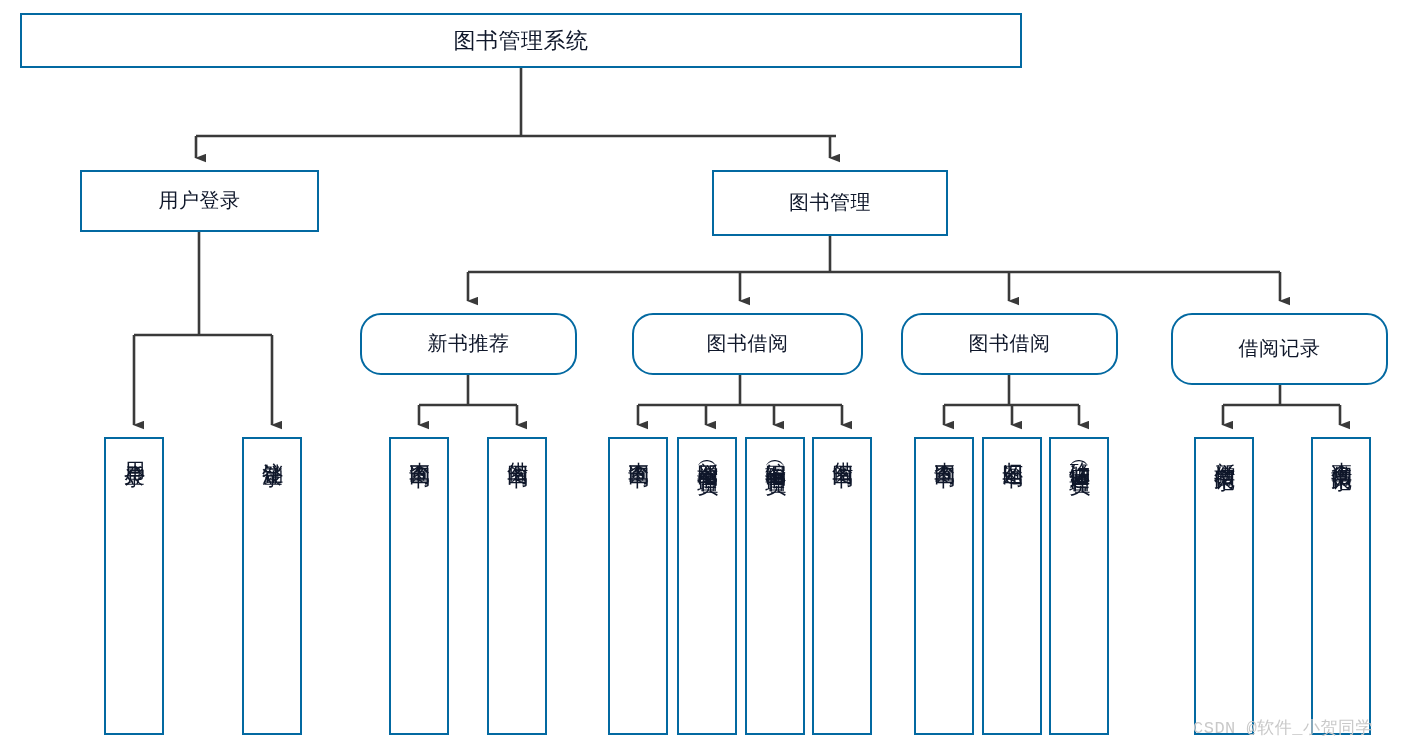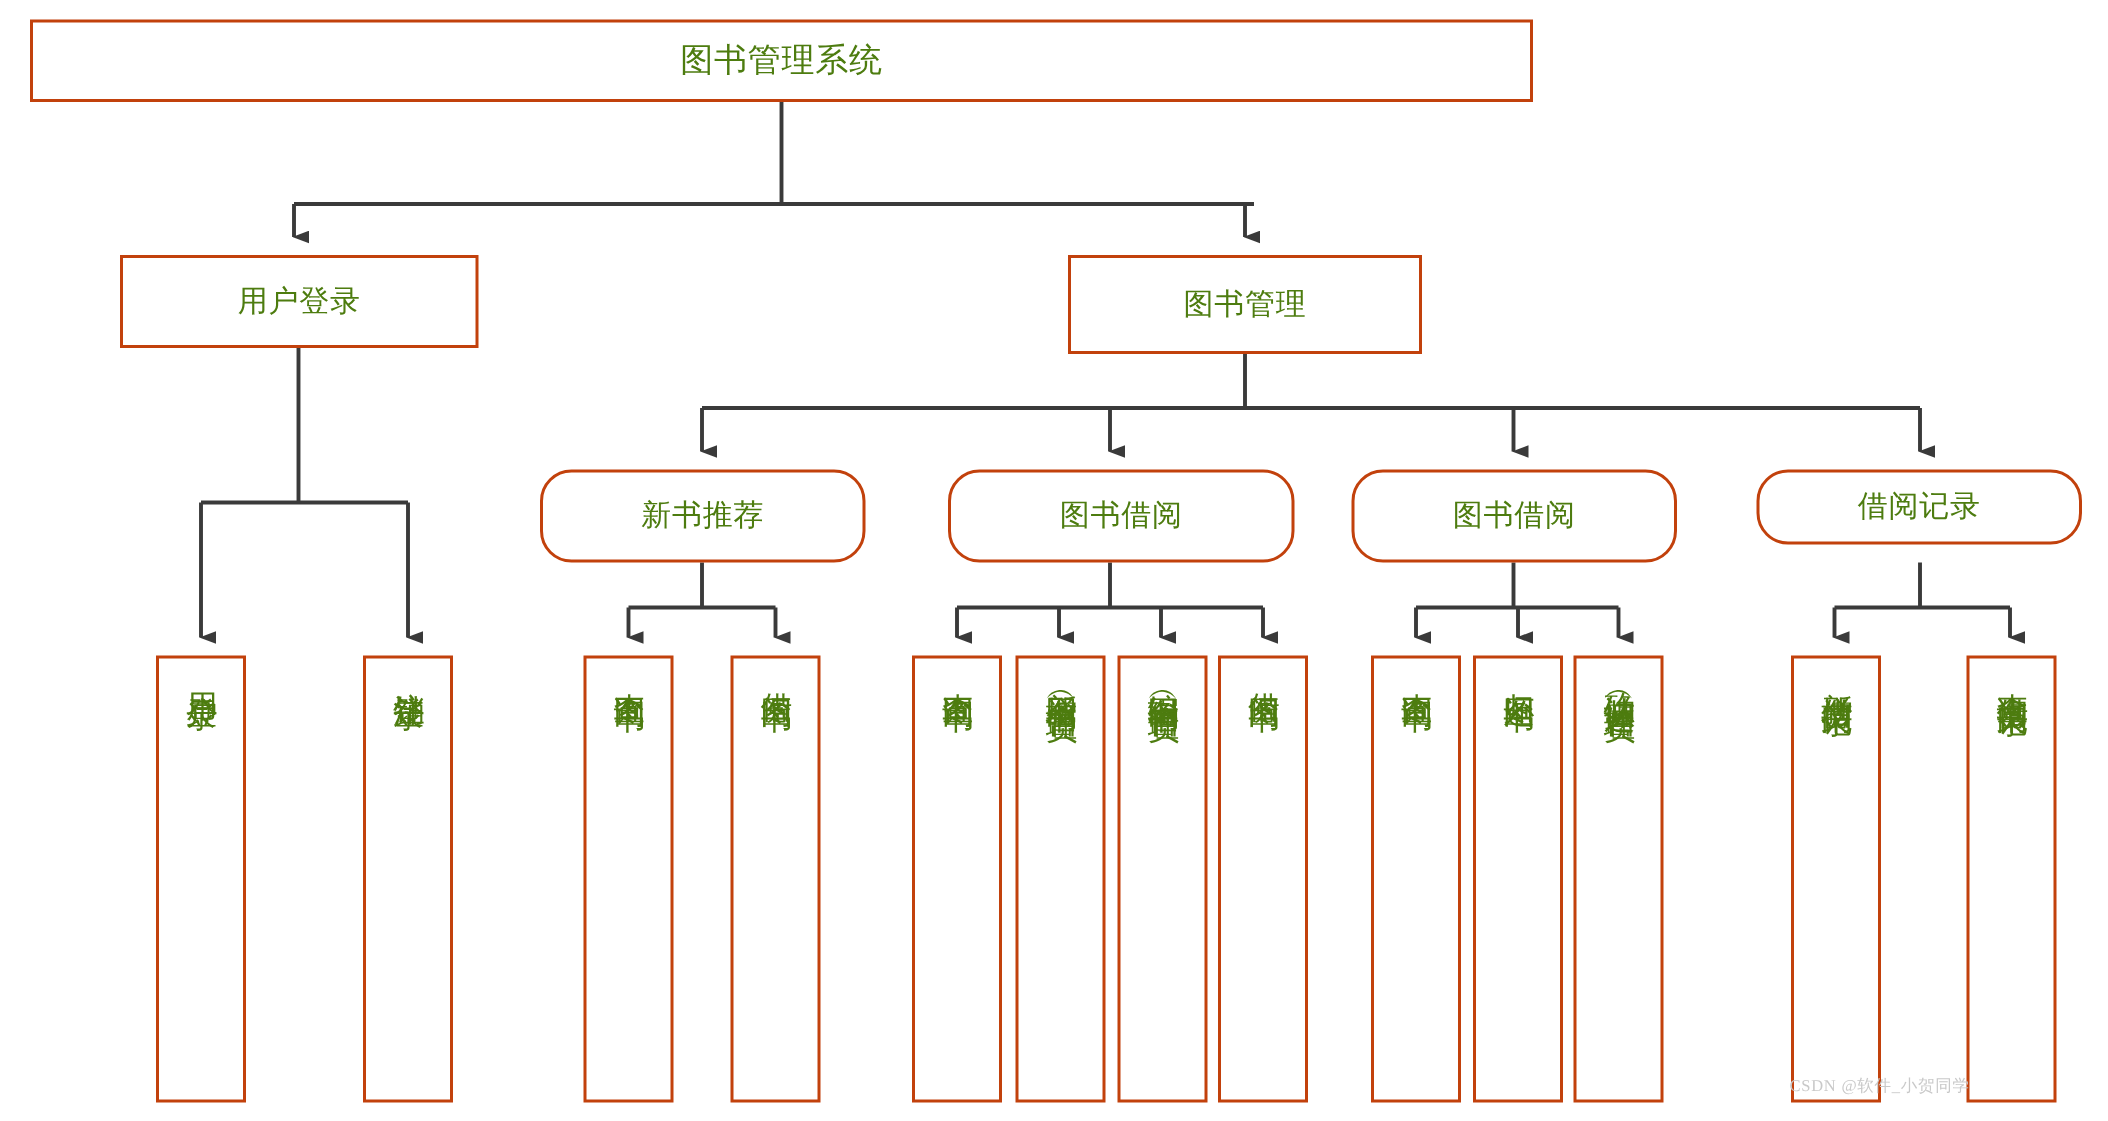--- a/index.html
+++ b/index.html
@@ -15,25 +15,25 @@
   svg.wires{
     position:absolute;
     left:0; top:0;
     width:1405px; height:747px;
     pointer-events:none;
   }
   .node{
     position:absolute;
     box-sizing:border-box;
     background:#ffffff;
-    border:2px solid #c2410c;
+    border:2px solid #0369a1;
     display:flex;
     align-items:center;
     justify-content:center;
-    color:#4d7c0f;
+    color:#0f172a;
     text-align:center;
   }
   .node .lbl{
     display:block;
     line-height:1.18;
     letter-spacing:0.5px;
   }
   .node.root{ font-size:22px; }
   .node.lvl2{ font-size:20px; }
   .node.lvl3{ font-size:20px;border-radius:21px; }
@@ -47,24 +47,24 @@
     writing-mode:vertical-rl;
     text-orientation:upright;
     line-height:1.02;
     letter-spacing:2px;
     white-space:nowrap;
     font-size:21px;
   }
   .watermark{
     position:absolute;
     color:#c9c9c9;
-    font-size:11px;
+    font-size:17px;
     white-space:nowrap;
     letter-spacing:0.5px;
-    font-family:Liberation Serif, serif;
+    font-family:Liberation Mono, monospace;
   }
 </style>
 </head>
 <body>
 
 <div id="canvas">
 
   <svg class="wires" viewBox="0 0 1405 747" xmlns="http://www.w3.org/2000/svg">
     <defs>
       <marker id="arr" markerWidth="10" markerHeight="11" refX="4.2" refY="10" orient="auto" markerUnits="userSpaceOnUse">
@@ -132,21 +132,21 @@
   </div>
 
   <div class="node lvl3" style="left:632px; top:313px; width:231px; height:62px;">
     <span class="lbl">图书借阅</span>
   </div>
 
   <div class="node lvl3" style="left:901px; top:313px; width:217px; height:62px;">
     <span class="lbl">图书借阅</span>
   </div>
 
-  <div class="node lvl3" style="left:1171px; top:313px; width:217px; height:50px;">
+  <div class="node lvl3" style="left:1171px; top:313px; width:217px; height:72px;">
     <span class="lbl">借阅记录</span>
   </div>
 
   <div class="node vert" style="left:104px; top:437px; width:60px; height:298px;">
     <span class="lbl">用户登录</span>
   </div>
 
   <div class="node vert" style="left:242px; top:437px; width:60px; height:298px;">
     <span class="lbl">注销登录</span>
   </div>

